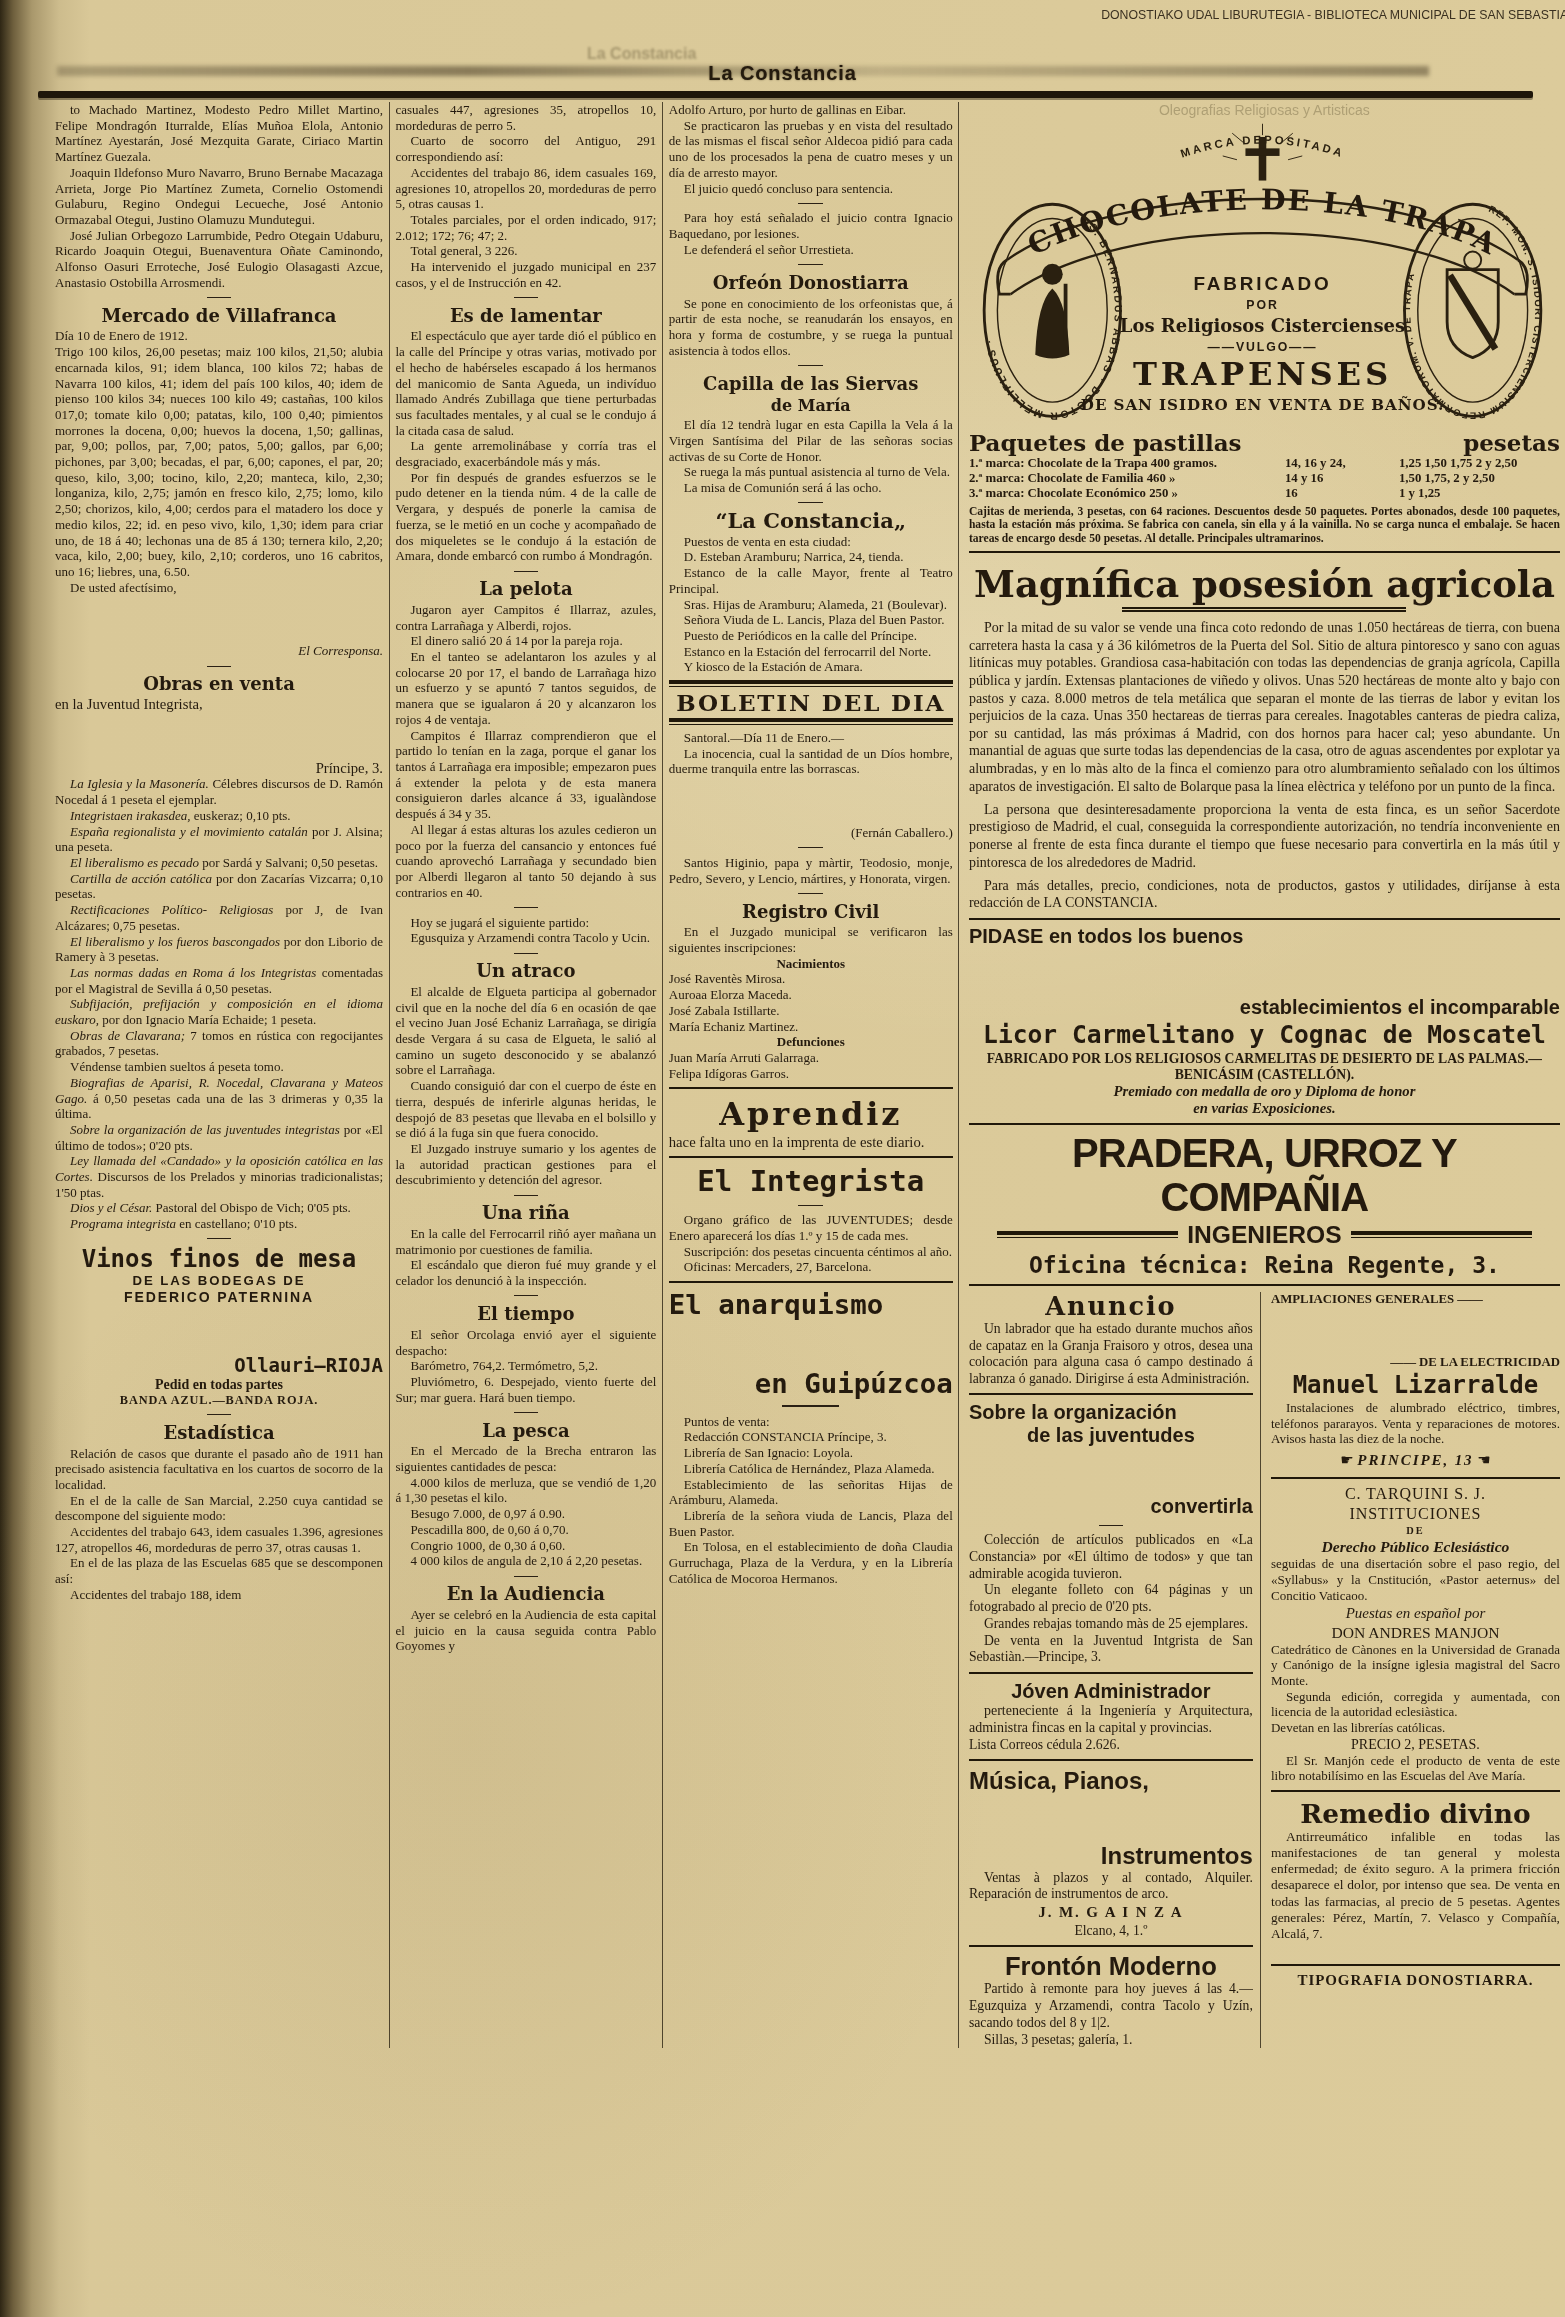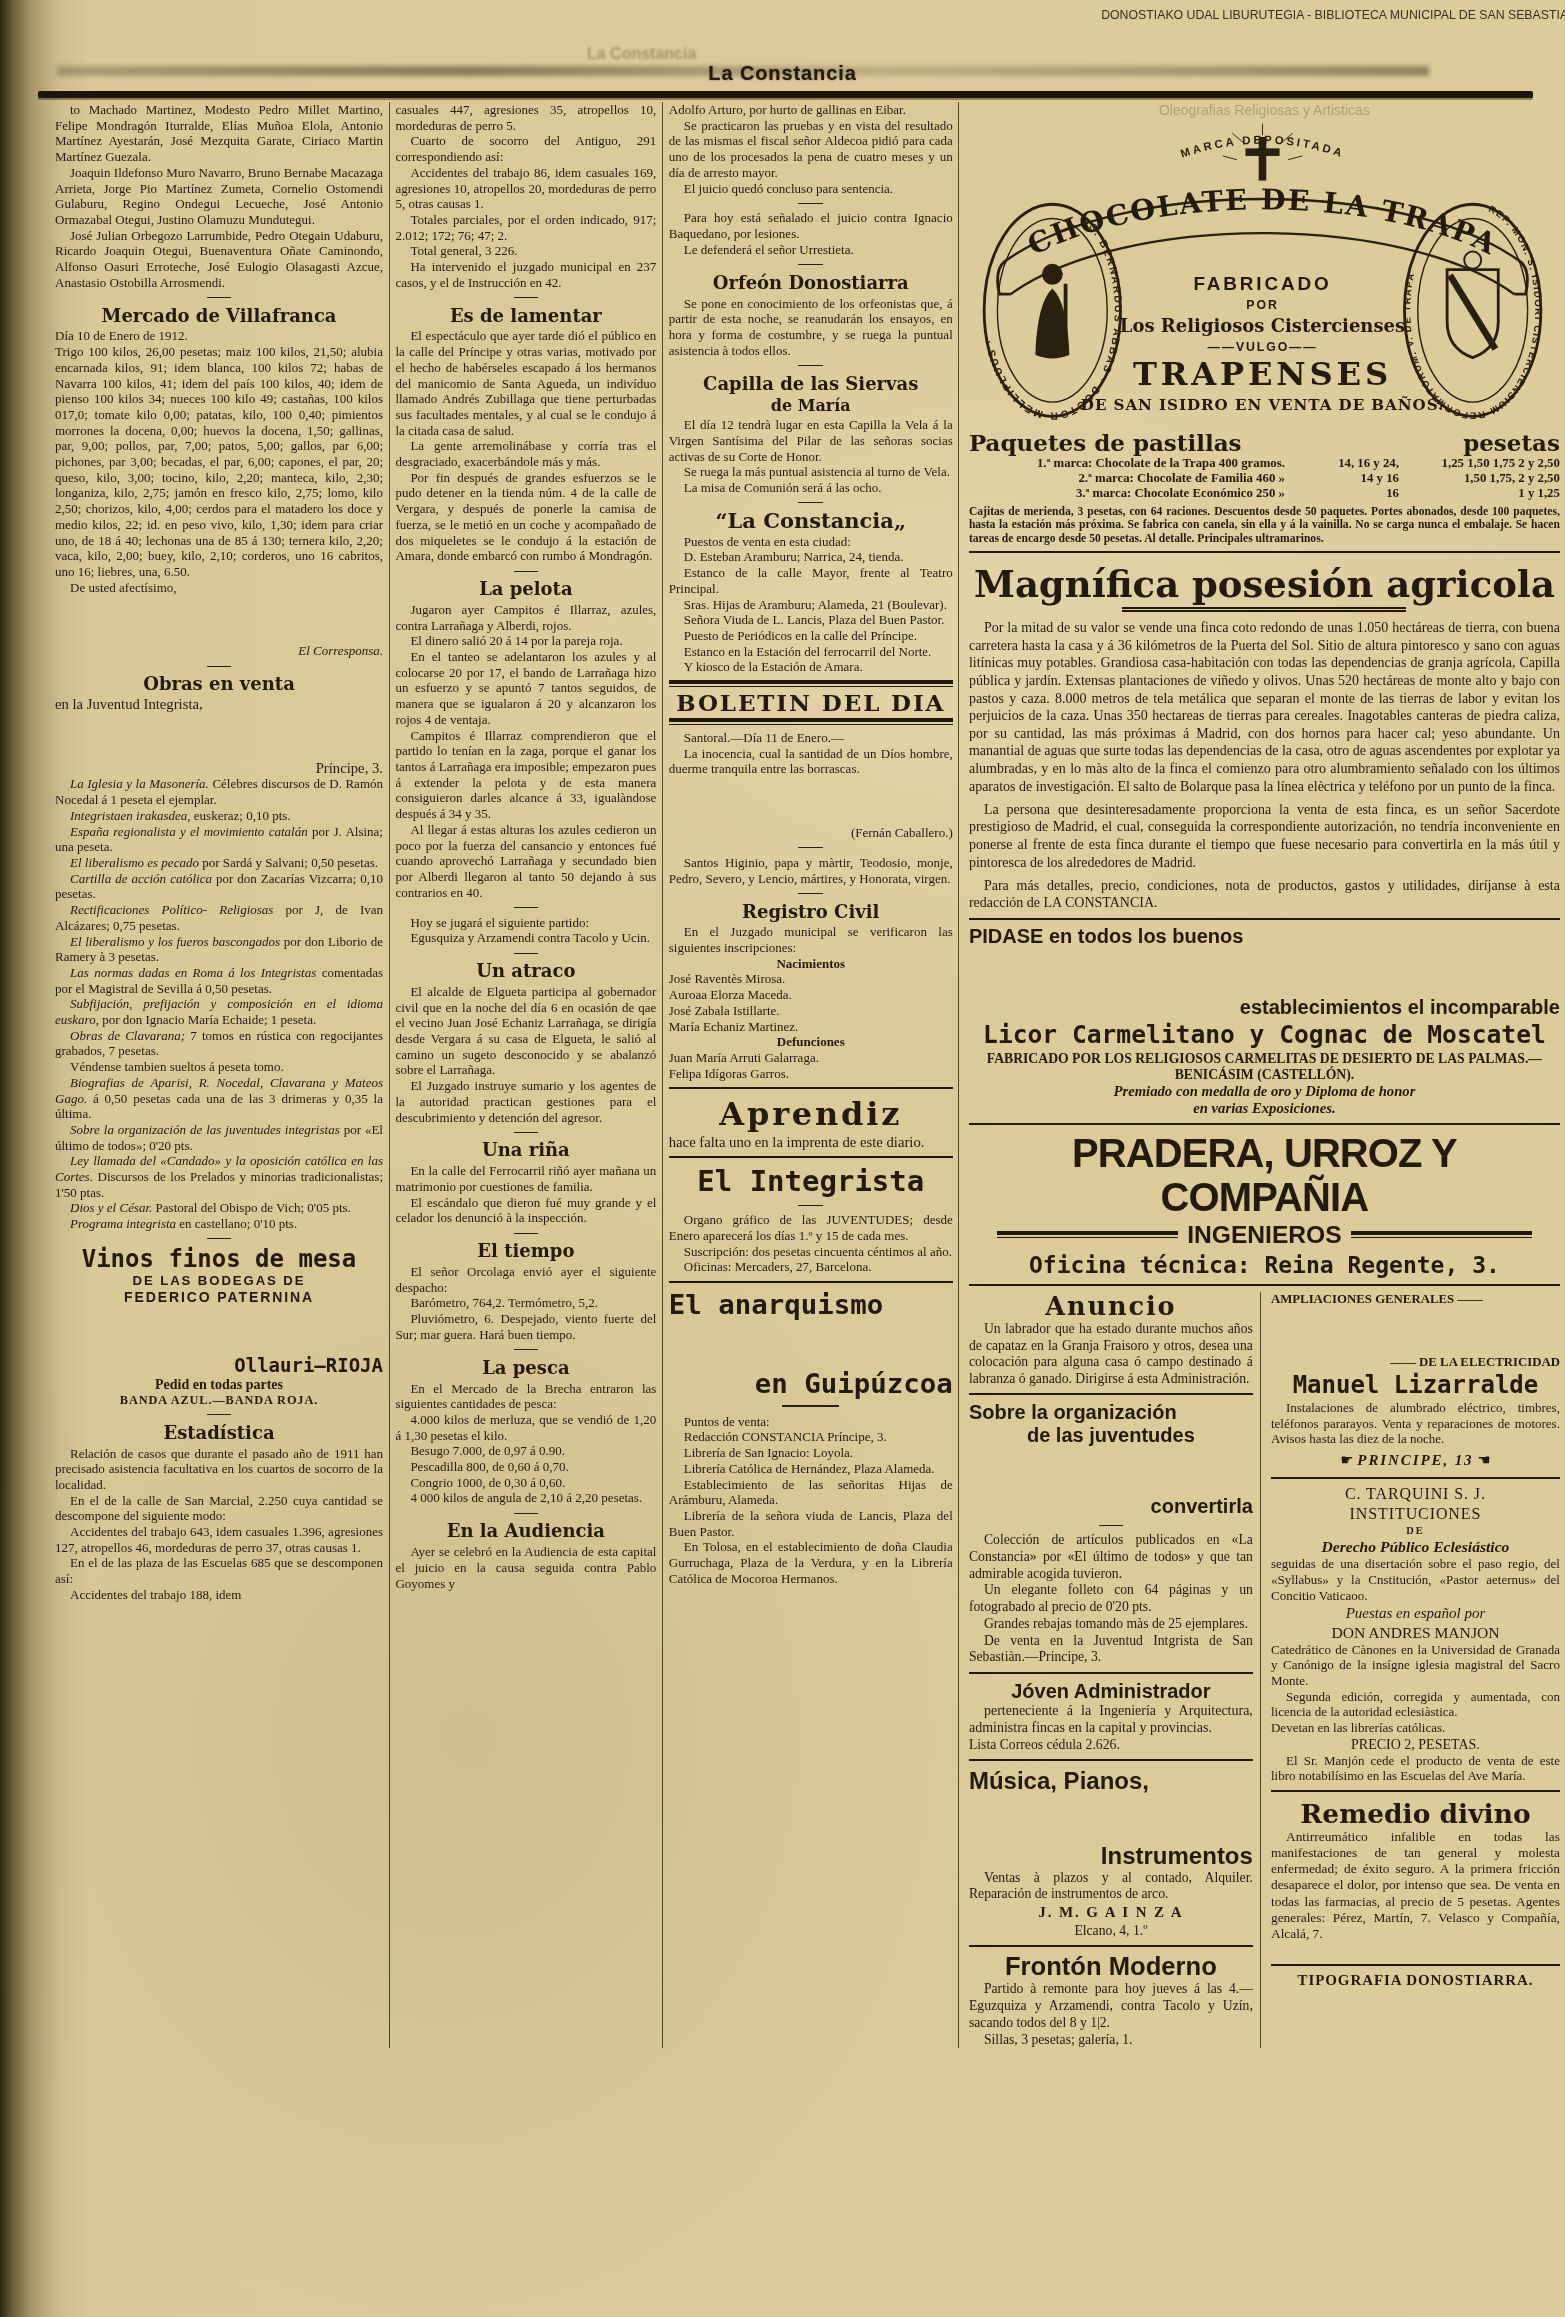--- a/index.html
+++ b/index.html
@@ -34,21 +34,21 @@
   
   #libhdr{position:absolute;top:7.6px;left:12px;width:100%;text-align:right;font-family:"Liberation Sans",sans-serif;font-size:12.3px;color:#3a3020;}
   #ghost{position:absolute;top:45px;left:587px;font-family:"Liberation Sans",sans-serif;font-weight:bold;font-size:16px;color:rgba(70,58,30,.35);filter:blur(0.9px);}
   #mast{position:absolute;top:62px;left:0;width:100%;text-align:center;font-family:"Liberation Sans",sans-serif;font-weight:bold;font-size:20px;letter-spacing:0.9px;color:#241a0e;text-shadow:0 0 1.9px rgba(40,30,10,.6);}
   #mastrule{position:absolute;top:91px;left:38px;width:1495px;height:6.6px;background:#1e160a;box-shadow:0 1.9px 0 rgba(30,22,8,.4);border-radius:1.9px;}
   #smudge{position:absolute;top:66px;left:57px;width:1372px;height:9.5px;background:linear-gradient(90deg,rgba(40,30,12,.25),rgba(40,30,12,.45) 30%,rgba(40,30,12,.15) 60%,rgba(40,30,12,.4));filter:blur(1.9px);}
   
   .hr1{border:none;border-top:2.8px solid #20180a;margin:5.7px 0;}
   .hr2{height:7.6px;background:linear-gradient(#20180a 0 3.8px,transparent 3.8px 5.7px,#20180a 5.7px 7.6px);margin:4.7px 0;border:none;}
   
-  .trow{display:flex;font-size:12.8px;line-height:15px;font-weight:bold;text-align:right;}
+  .trow{display:flex;font-size:12.8px;line-height:15px;font-weight:bold;}
   .trow .m{flex:1 1 auto;}
   .trow .s{width:114px;}
   .trow .pr{width:161px;}
   .thead{display:flex;justify-content:space-between;align-items:baseline;font-family:"DejaVu Serif",serif;font-weight:bold;font-size:23px;margin-top:1.9px;}
   .small{font-size:11.6px;line-height:13.7px;font-weight:bold;text-align:justify;margin:3.8px 0 0;}
   
   #magtitle{font-family:"DejaVu Serif",serif;font-weight:bold;font-size:37px;line-height:42px;text-align:center;margin:9.5px 0 1.9px;}
   #magrule{width:284px;height:4.7px;margin:1.9px auto 7.6px;background:linear-gradient(#20180a 0 1.9px,transparent 1.9px 2.8px,#20180a 2.8px 4.7px);}
   .mp{margin:0 0 5.7px;text-align:justify;text-indent:15px;font-size:14px;line-height:17.6px;}
   
@@ -135,20 +135,21 @@
       <p class="p">El dinero salió 20 á 14 por la pareja roja.</p>
       <p class="p">En el tanteo se adelantaron los azules y al colocarse 20 por 17, el bando de Larrañaga hizo un esfuerzo y se apuntó 7 tantos seguidos, de manera que se igualaron á 20 y alcanzaron los rojos 4 de ventaja.</p>
       <p class="p">Campitos é Illarraz comprendieron que el partido lo tenían en la zaga, porque el ganar los tantos á Larrañaga era imposible; empezaron pues á extender la pelota y de esta manera consiguieron darles alcance á 33, igualàndose después á 34 y 35.</p>
       <p class="p">Al llegar á estas alturas los azules cedieron un poco por la fuerza del cansancio y entonces fué cuando aprovechó Larrañaga y secundado bien por Alberdi llegaron al tanto 50 dejando à sus contrarios en 40.</p>
       <div class="sep"></div>
       <p class="p">Hoy se jugará el siguiente partido:</p>
       <p class="p">Egusquiza y Arzamendi contra Tacolo y Ucin.</p>
       <div class="sep"></div>
       <div class="h">Un atraco</div>
       <p class="p">El alcalde de Elgueta participa al gobernador civil que en la noche del día 6 en ocasión de qae el vecino Juan José Echaniz Larrañaga, se dirigía desde Vergara á su casa de Elgueta, le salió al camino un sugeto desconocido y se abalanzó sobre el Larrañaga.</p>
+      <p class="p">Cuando consiguió dar con el cuerpo de éste en tierra, después de inferirle algunas heridas, le despojó de 83 pesetas que llevaba en el bolsillo y se dió á la fuga sin que fuera conocido.</p>
       <p class="p">El Juzgado instruye sumario y los agentes de la autoridad practican gestiones para el descubrimiento y detención del agresor.</p>
       <div class="sep"></div>
       <div class="h">Una riña</div>
       <p class="p">En la calle del Ferrocarril riñó ayer mañana un matrimonio por cuestiones de familia.</p>
       <p class="p">El escándalo que dieron fué muy grande y el celador los denunció à la inspección.</p>
       <div class="sep"></div>
       <div class="h">El tiempo</div>
       <p class="p">El señor Orcolaga envió ayer el siguiente despacho:</p>
       <p class="p">Barómetro, 764,2. Termómetro, 5,2.</p>
       <p class="p">Pluviómetro, 6. Despejado, viento fuerte del Sur; mar guera. Hará buen tiempo.</p>

